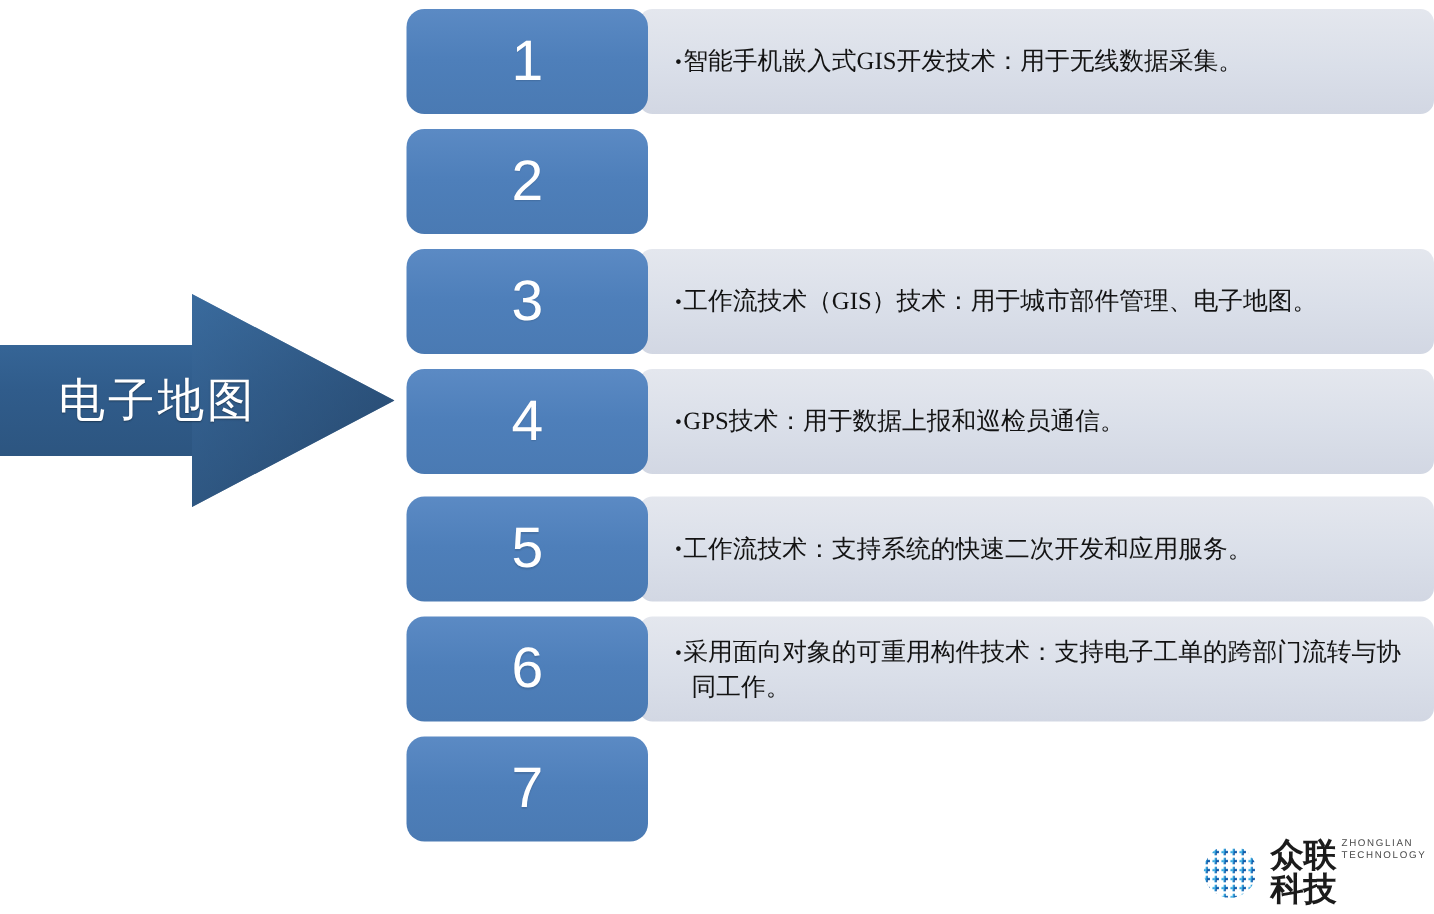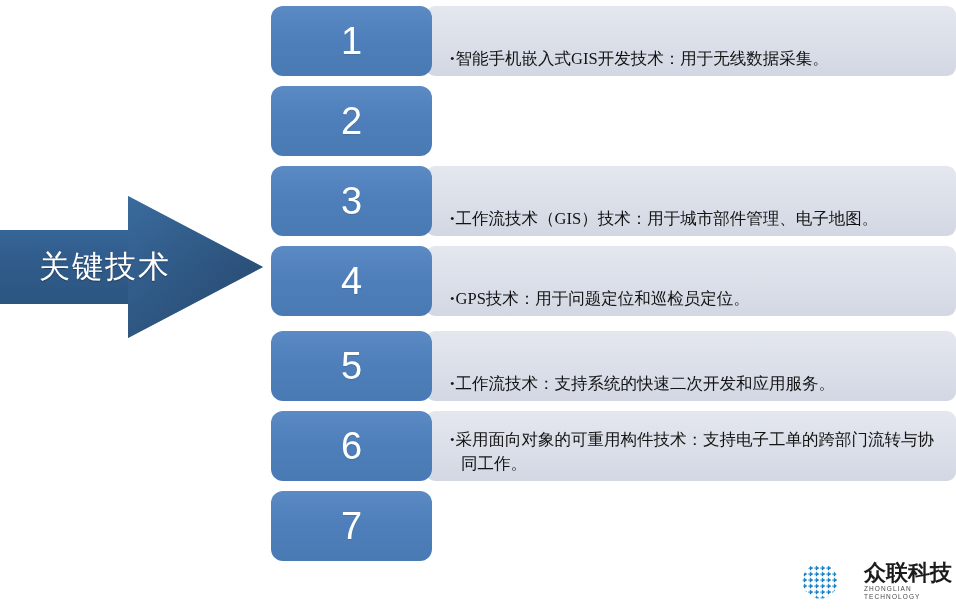--- a/index.html
+++ b/index.html
@@ -82,21 +82,21 @@
     text-shadow: 0 1px 1px rgba(0,0,0,0.12);
   }
   .text-box {
     position: relative;
     margin-left: -6px;
     flex: 1 1 auto;
     border-radius: 9px;
     background: #DCE0EA;
     background: linear-gradient(180deg, #e4e7ee 0%, #dadfe9 55%, #d2d7e3 100%);
     display: flex;
-    align-items: flex-end;
+    align-items: center;
     padding: 6px 14px 6px 24px;
     box-sizing: border-box;
     z-index: 1;
   }
   .text-box p {
     margin: 0;
     color: #131313;
     font-family: "Liberation Serif", "DejaVu Serif", serif;
     font-size: 16.5px;
     line-height: 1.42;
@@ -128,23 +128,23 @@
     height: 46px;
     display: flex;
     align-items: center;
   }
   #logo-mark {
     width: 40px;
     height: 40px;
     flex: 0 0 40px;
   }
   #logo-text {
-    margin-left: 24px;
-    display: flex;
-    flex-direction: column;
+    margin-left: 7px;
+    display: flex;
+    flex-direction: row;
     justify-content: center;
   }
   #logo-name {
     font-family: "Liberation Sans", "DejaVu Sans", sans-serif;
     font-size: 22px;
     font-weight: bold;
     color: #1b1b1b;
     line-height: 1.05;
     letter-spacing: 0px;
   }
@@ -169,21 +169,21 @@
         <stop offset="100%" stop-color="#2A5078"></stop>
       </linearGradient>
       <linearGradient id="arrHeadGrad" x1="0" y1="0" x2="1" y2="0.6">
         <stop offset="0%" stop-color="#39699B"></stop>
         <stop offset="100%" stop-color="#27486D"></stop>
       </linearGradient>
     </defs>
     <polygon points="0,36 128,36 128,2 263,73 128,144 128,110 0,110" fill="url(#arrGrad)"></polygon>
     <polygon points="128,2 263,73 128,144 128,110 128,36" fill="url(#arrHeadGrad)" opacity="0.65"></polygon>
   </svg>
-  <div id="arrow-label">关键技术</div>
+  <div id="arrow-label">电子地图</div>
 </div>
 
 <div id="process-list">
 
   <div class="process-row r1">
     <div class="num-box">
       <span>1</span>
     </div>
     <div class="text-box">
       <p>智能手机嵌入式GIS开发技术：用于无线数据采集。</p>
@@ -203,21 +203,21 @@
     <div class="text-box">
       <p>工作流技术（GIS）技术：用于城市部件管理、电子地图。</p>
     </div>
   </div>
 
   <div class="process-row r4">
     <div class="num-box">
       <span>4</span>
     </div>
     <div class="text-box">
-      <p>GPS技术：用于问题定位和巡检员定位。</p>
+      <p>GPS技术：用于数据上报和巡检员通信。</p>
     </div>
   </div>
 
   <div class="process-row r5">
     <div class="num-box">
       <span>5</span>
     </div>
     <div class="text-box">
       <p>工作流技术：支持系统的快速二次开发和应用服务。</p>
     </div>

